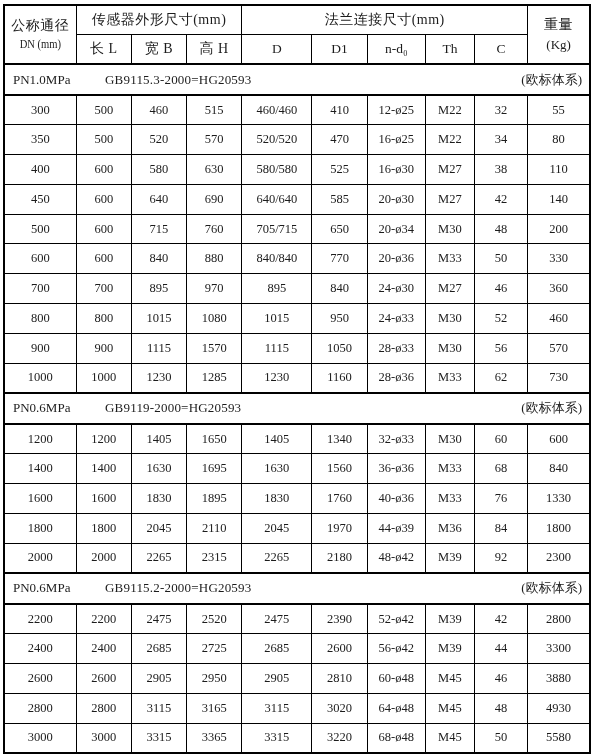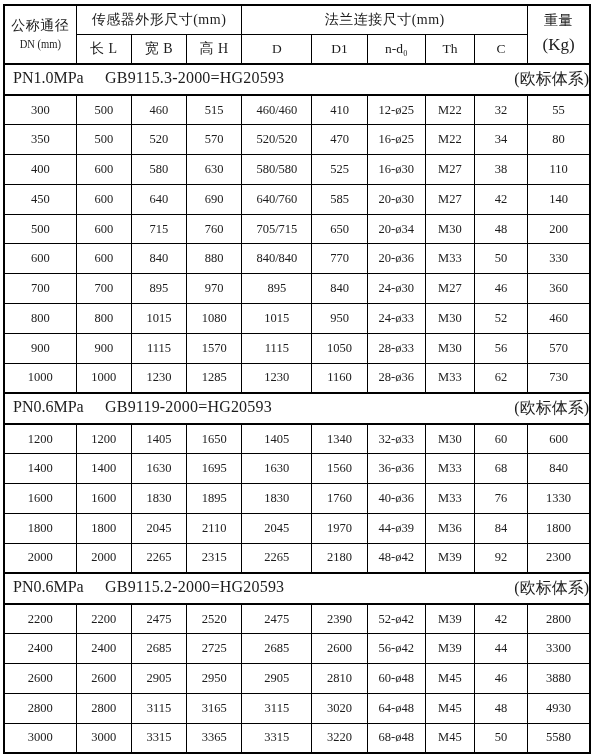--- a/index.html
+++ b/index.html
@@ -40,37 +40,38 @@
   }
   thead tr.h1 { height: 29px; }
   thead tr.h2 { height: 30px; }
   thead { border-bottom: 2px solid #000; }
   .two-line div { line-height: 1.55; }
   .dn-sub {
     font-size: 11.5px;
     letter-spacing: 0px;
     transform: scaleX(0.92);
   }
-  .weight-sub { font-size: 17px; letter-spacing: 0; }
+  .weight-sub { font-size: 13px; letter-spacing: 0; }
   .latin-head { font-size: 13.5px; letter-spacing: 0; }
   tbody td { font-size: 12.5px; }
   tr.data-row { height: 29.8px; }
   tr.section-row {
     height: 31px;
     border-top: 2px solid #000;
     border-bottom: 2px solid #000;
   }
   tr.section-row td { text-align: left; }
   .sec {
     display: flex;
-    font-size: 16px;
+    align-items: center;
+    font-size: 13px;
   }
   .sec-p { padding-left: 8px; width: 80px; flex: 0 0 auto; }
   .sec-s { flex: 1 1 auto; letter-spacing: 0.2px; margin-left: 12px; }
-  .sec-r { padding-right: 0; flex: 0 0 auto; }
+  .sec-r { padding-right: 7px; flex: 0 0 auto; }
 </style>
 </head>
 <body>
 
 <div class="page">
   <table class="spec">
     <colgroup>
       <col style="width:72px">
       <col style="width:55px">
       <col style="width:55px">
@@ -150,21 +151,21 @@
           <td>16-ø30</td>
           <td>M27</td>
           <td>38</td>
           <td>110</td>
         </tr>
         <tr class="data-row">
           <td>450</td>
           <td>600</td>
           <td>640</td>
           <td>690</td>
-          <td>640/760</td>
+          <td>640/640</td>
           <td>585</td>
           <td>20-ø30</td>
           <td>M27</td>
           <td>42</td>
           <td>140</td>
         </tr>
         <tr class="data-row">
           <td>500</td>
           <td>600</td>
           <td>715</td>

